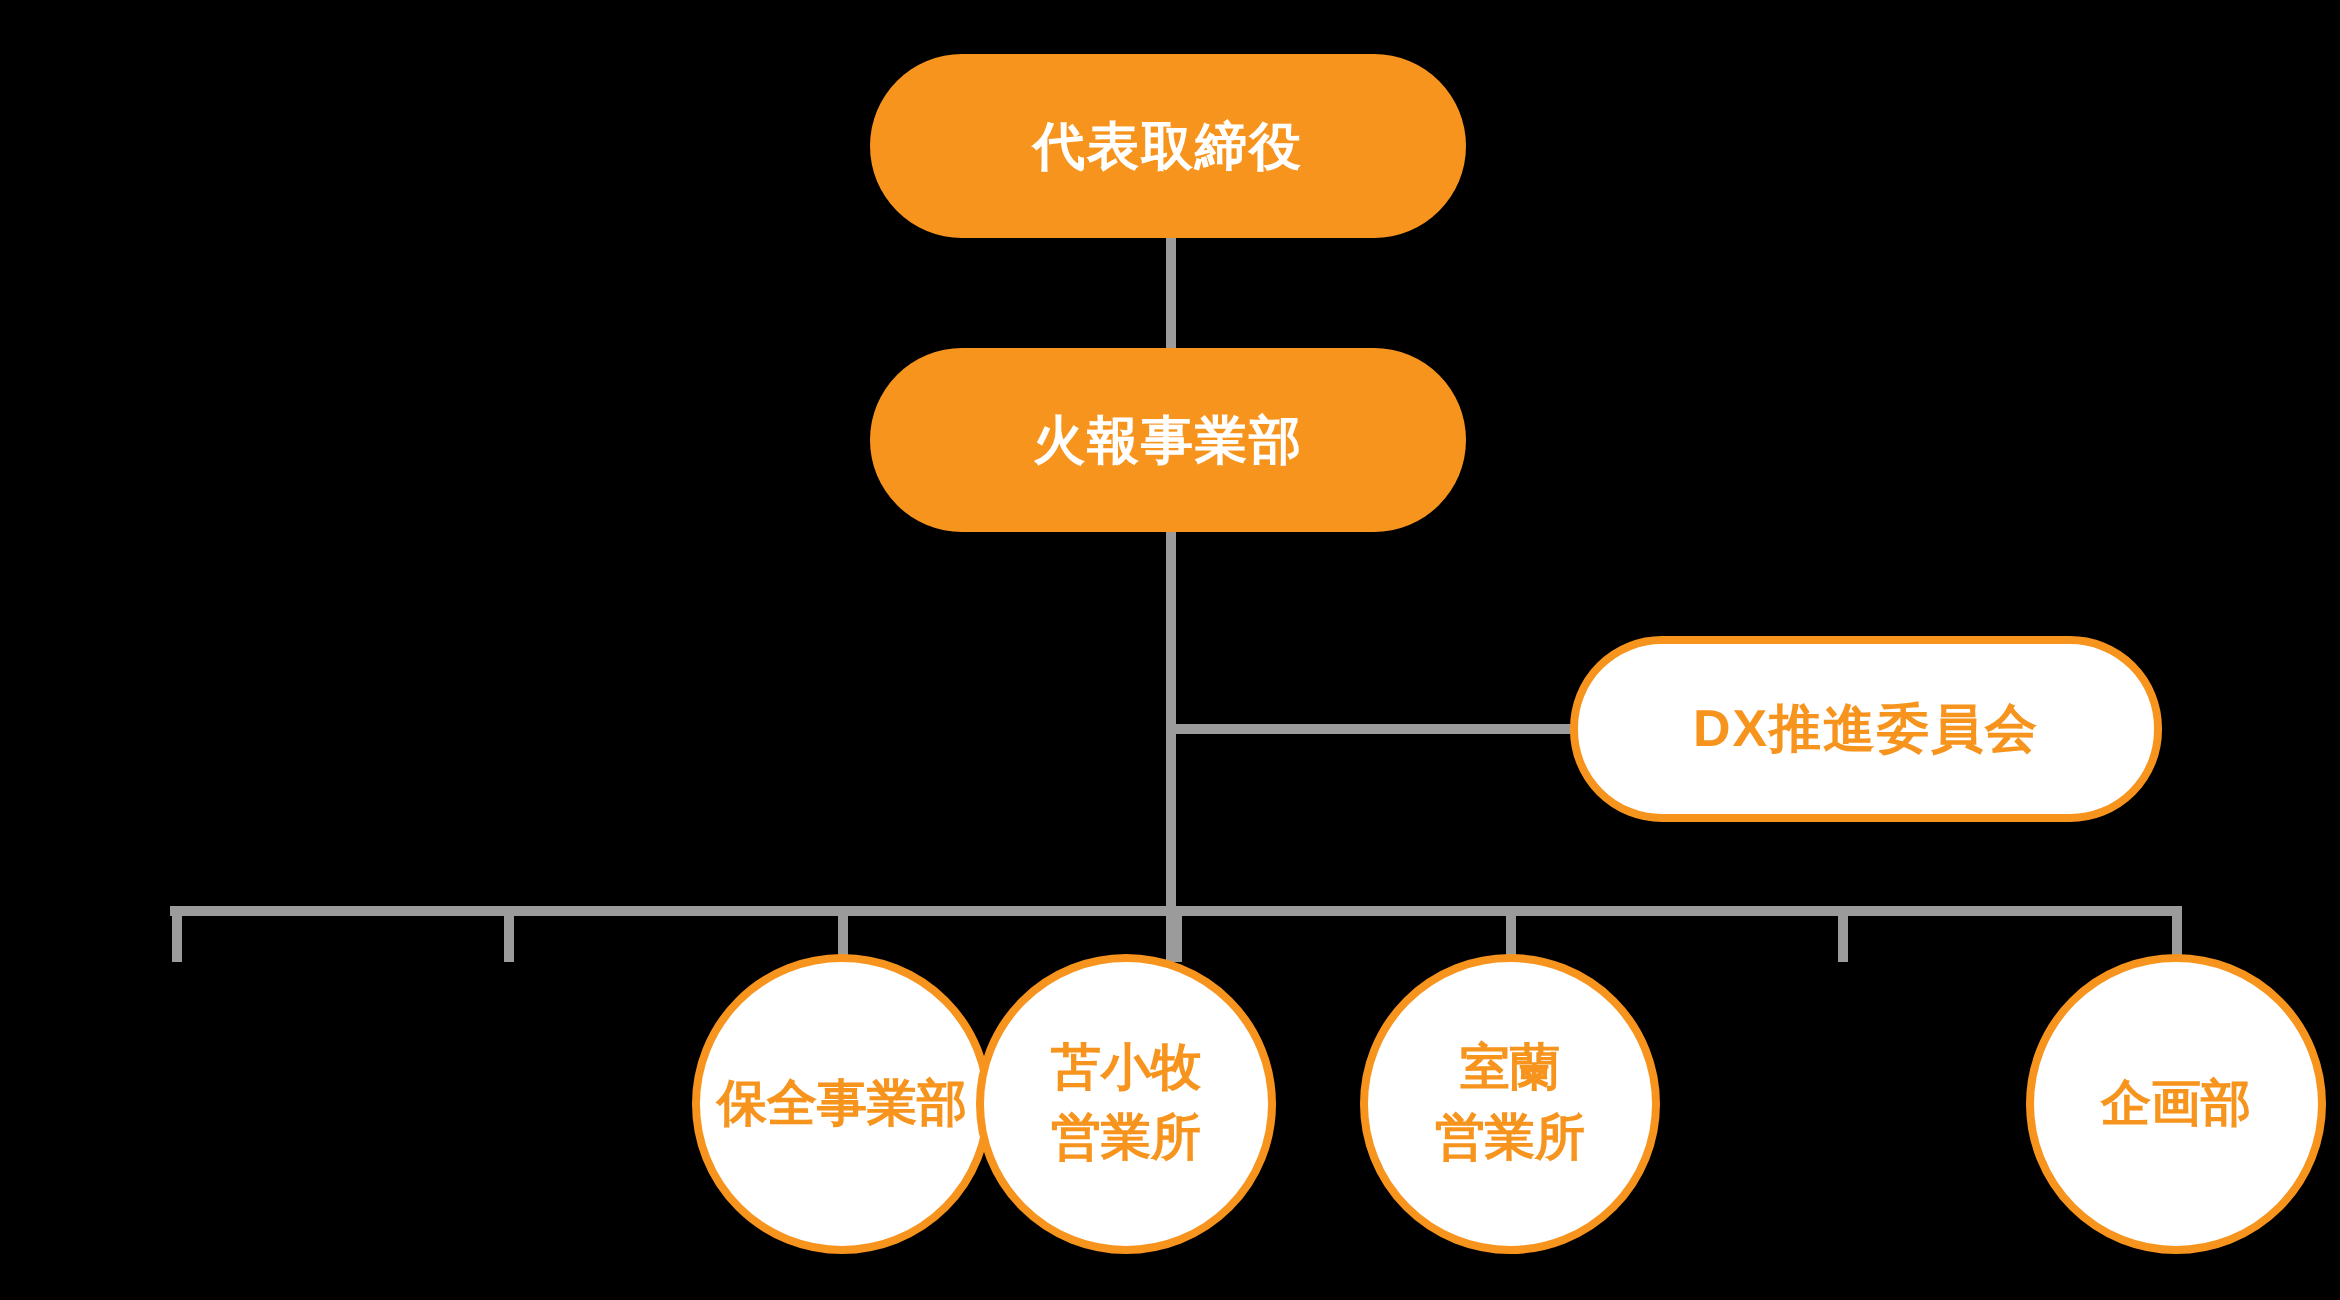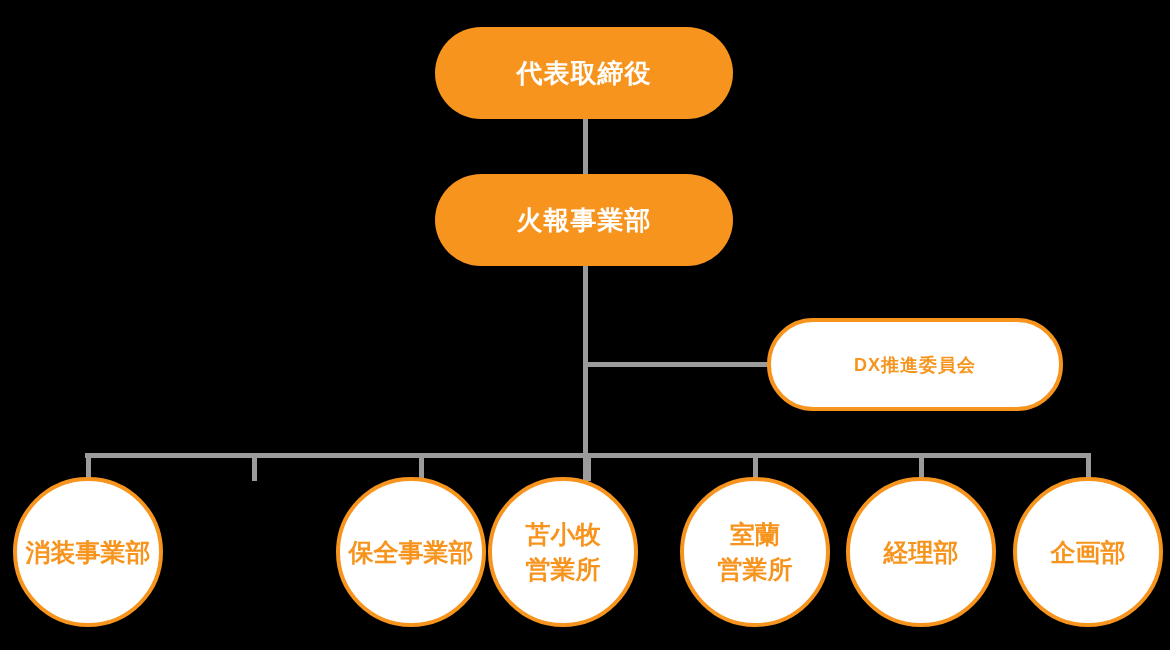--- a/index.html
+++ b/index.html
@@ -32,27 +32,27 @@
     width: 298px; height: 92px;
     background: var(--orange);
     border-radius: 46px;
     color: var(--white);
     font-size: 26px;
     letter-spacing: 1px;
   }
   .pill-root { left: 435px; top: 27px; }
   .pill-board { left: 435px; top: 174px; }
   .committee-box {
-    left: 767px; top: 318px;
+    left: 785px; top: 318px;
     width: 296px; height: 93px;
     background: var(--white);
     border: 4px solid var(--orange);
     border-radius: 46px;
     color: var(--orange);
-    font-size: 18px;
+    font-size: 26px;
     letter-spacing: 1px;
   }
   .circle {
     width: 150px; height: 150px;
     top: 477px;
     background: var(--white);
     border: 4px solid var(--orange);
     border-radius: 50%;
     color: var(--orange);
     font-size: 25px;
@@ -89,34 +89,28 @@
   </div>
 
   <div class="node pill pill-board">
     <span>火報事業部</span>
   </div>
 
   <div class="node committee-box">
     <span>DX推進委員会</span>
   </div>
 
-  <div class="node circle" style="left:13px;">
-    <span class="circle-label">消装事業部</span>
-  </div>
-  <div class="node circle" style="left:336px;">
+  <div class="node circle" style="left:346px;">
     <span class="circle-label">保全事業部</span>
   </div>
   <div class="node circle" style="left:488px;">
     <span class="circle-label">苫小牧
 営業所</span>
   </div>
   <div class="node circle" style="left:680px;align-items:center;">
     <span class="circle-label">室蘭
 営業所</span>
   </div>
-  <div class="node circle" style="left:846px;">
-    <span class="circle-label">経理部</span>
-  </div>
   <div class="node circle" style="left:1013px;">
     <span class="circle-label">企画部</span>
   </div>
 
 </div>
 
 </body></html>

